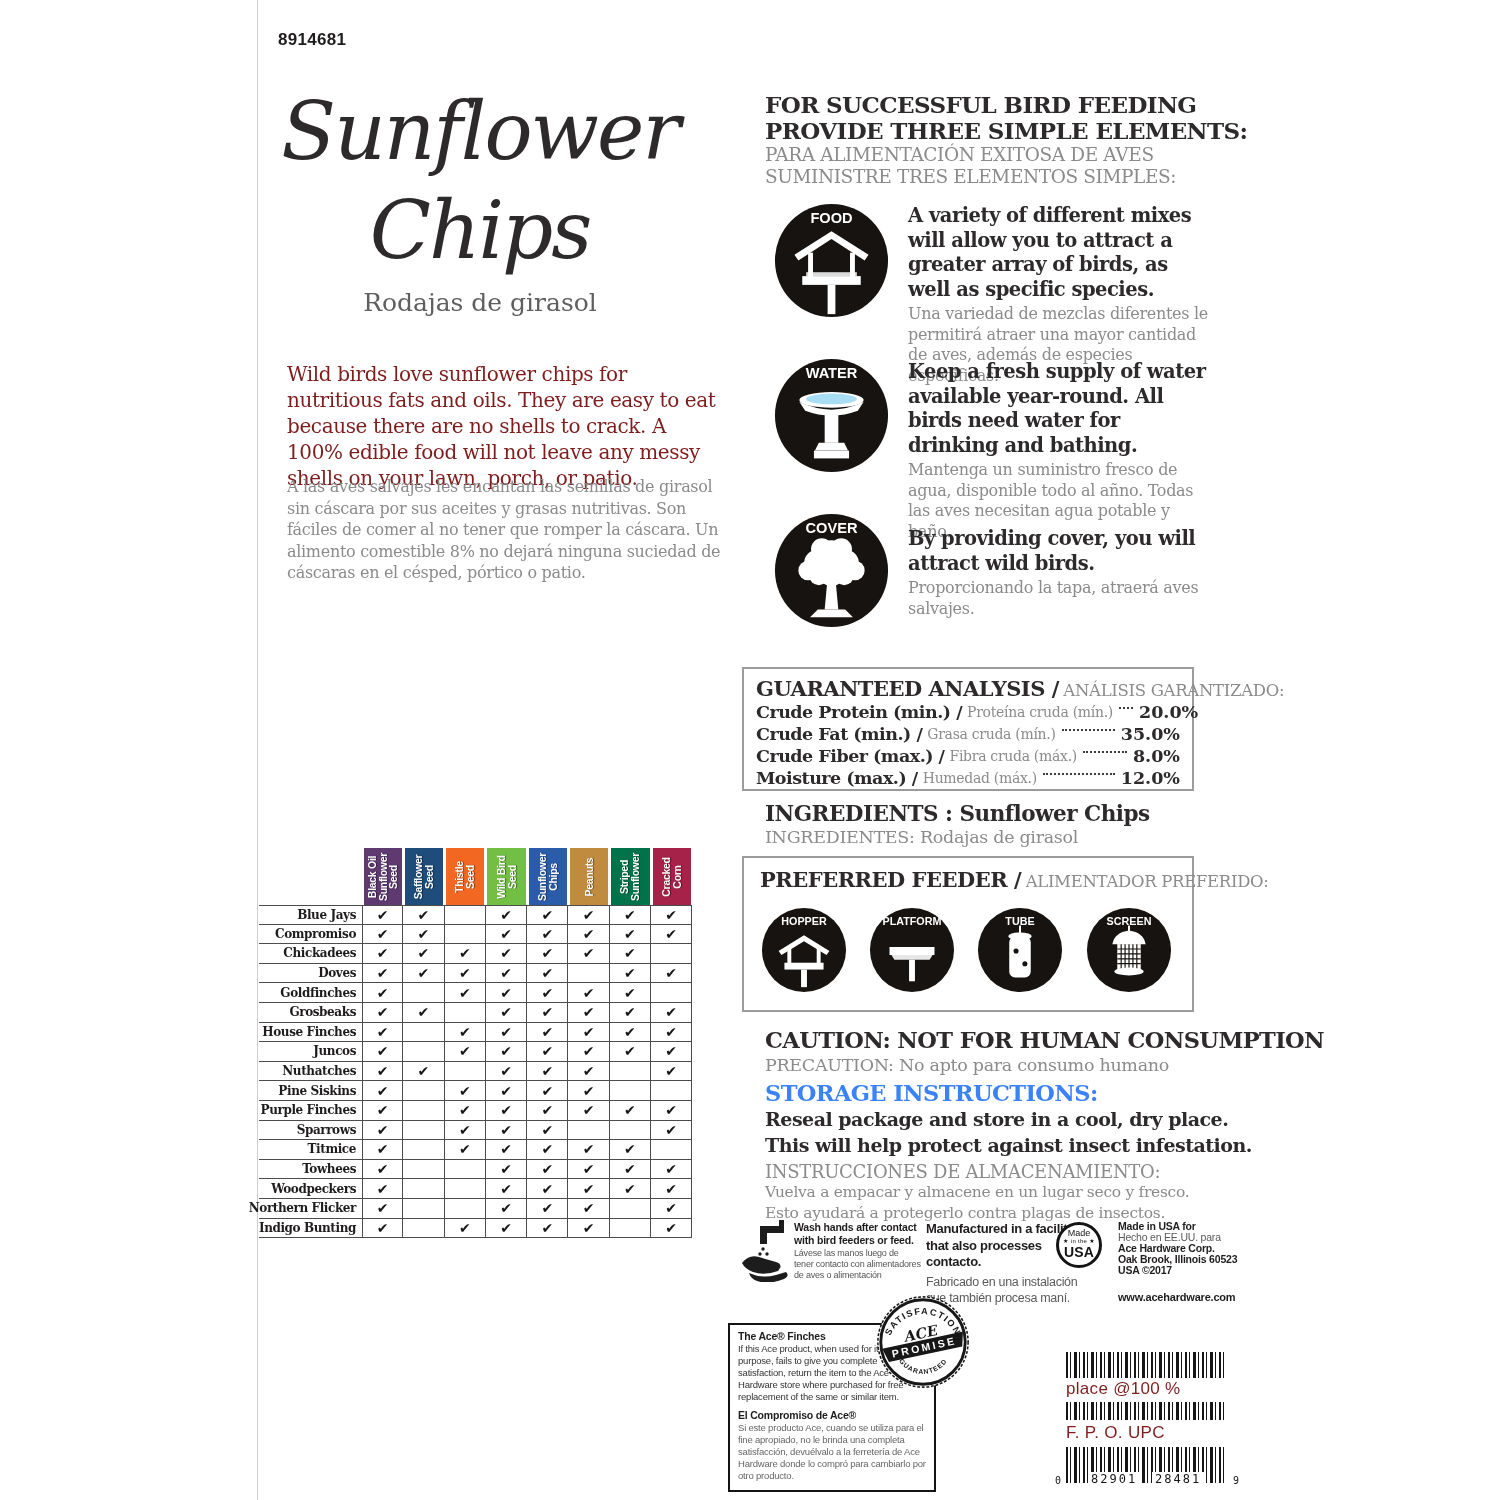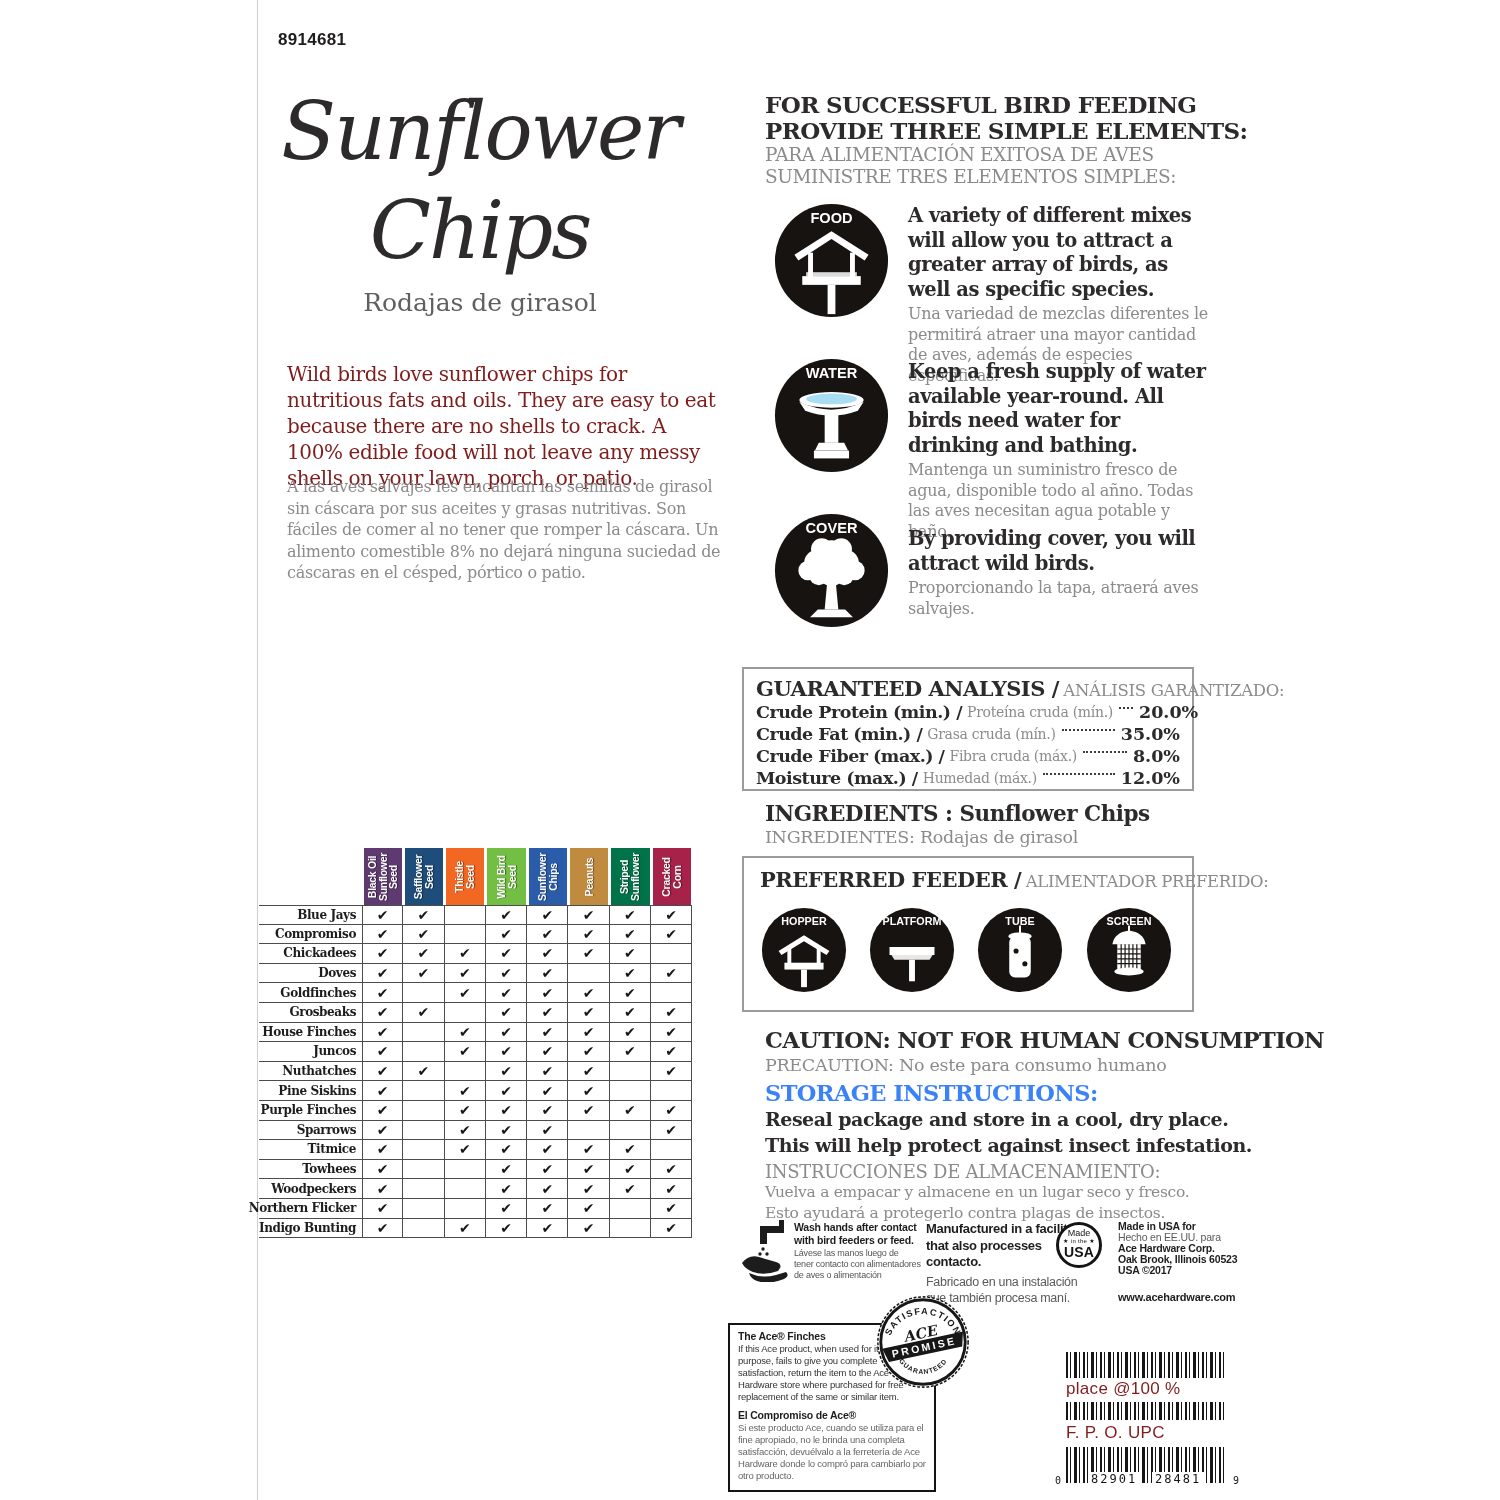--- a/index.html
+++ b/index.html
@@ -281,21 +281,21 @@
         <rect x="33" y="39" width="24" height="26" fill="#fff"></rect>
         <path d="M37 39 v26 M41 39 v26 M45 39 v26 M49 39 v26 M53 39 v26 M33 44 h24 M33 49 h24 M33 54 h24 M33 59 h24" stroke="#171310" stroke-width="1.2" fill="none"></path>
         <ellipse cx="45" cy="67" rx="15" ry="4" fill="#fff"></ellipse>
         <text x="45" y="19" text-anchor="middle" font-family="Liberation Sans,sans-serif" font-size="11" font-weight="bold" fill="#fff">SCREEN</text>
       </svg>
     </div>
   </div>
 
   <div class="caution">
     <div class="en">CAUTION: NOT FOR HUMAN CONSUMPTION</div>
-    <div class="es">PRECAUTION: No este para consumo humano</div>
+    <div class="es">PRECAUTION: No apto para consumo humano</div>
   </div>
 
   <div class="storage">
     <div class="title">STORAGE INSTRUCTIONS:</div>
     <div class="en">Reseal package and store in a cool, dry place.</div>
     <div class="en">This will help protect against insect infestation.</div>
     <div class="es-title">INSTRUCCIONES DE ALMACENAMIENTO:</div>
     <div class="es">Vuelva a empacar y almacene en un lugar seco y fresco.</div>
     <div class="es">Esto ayudará a protegerlo contra plagas de insectos.</div>
   </div>

